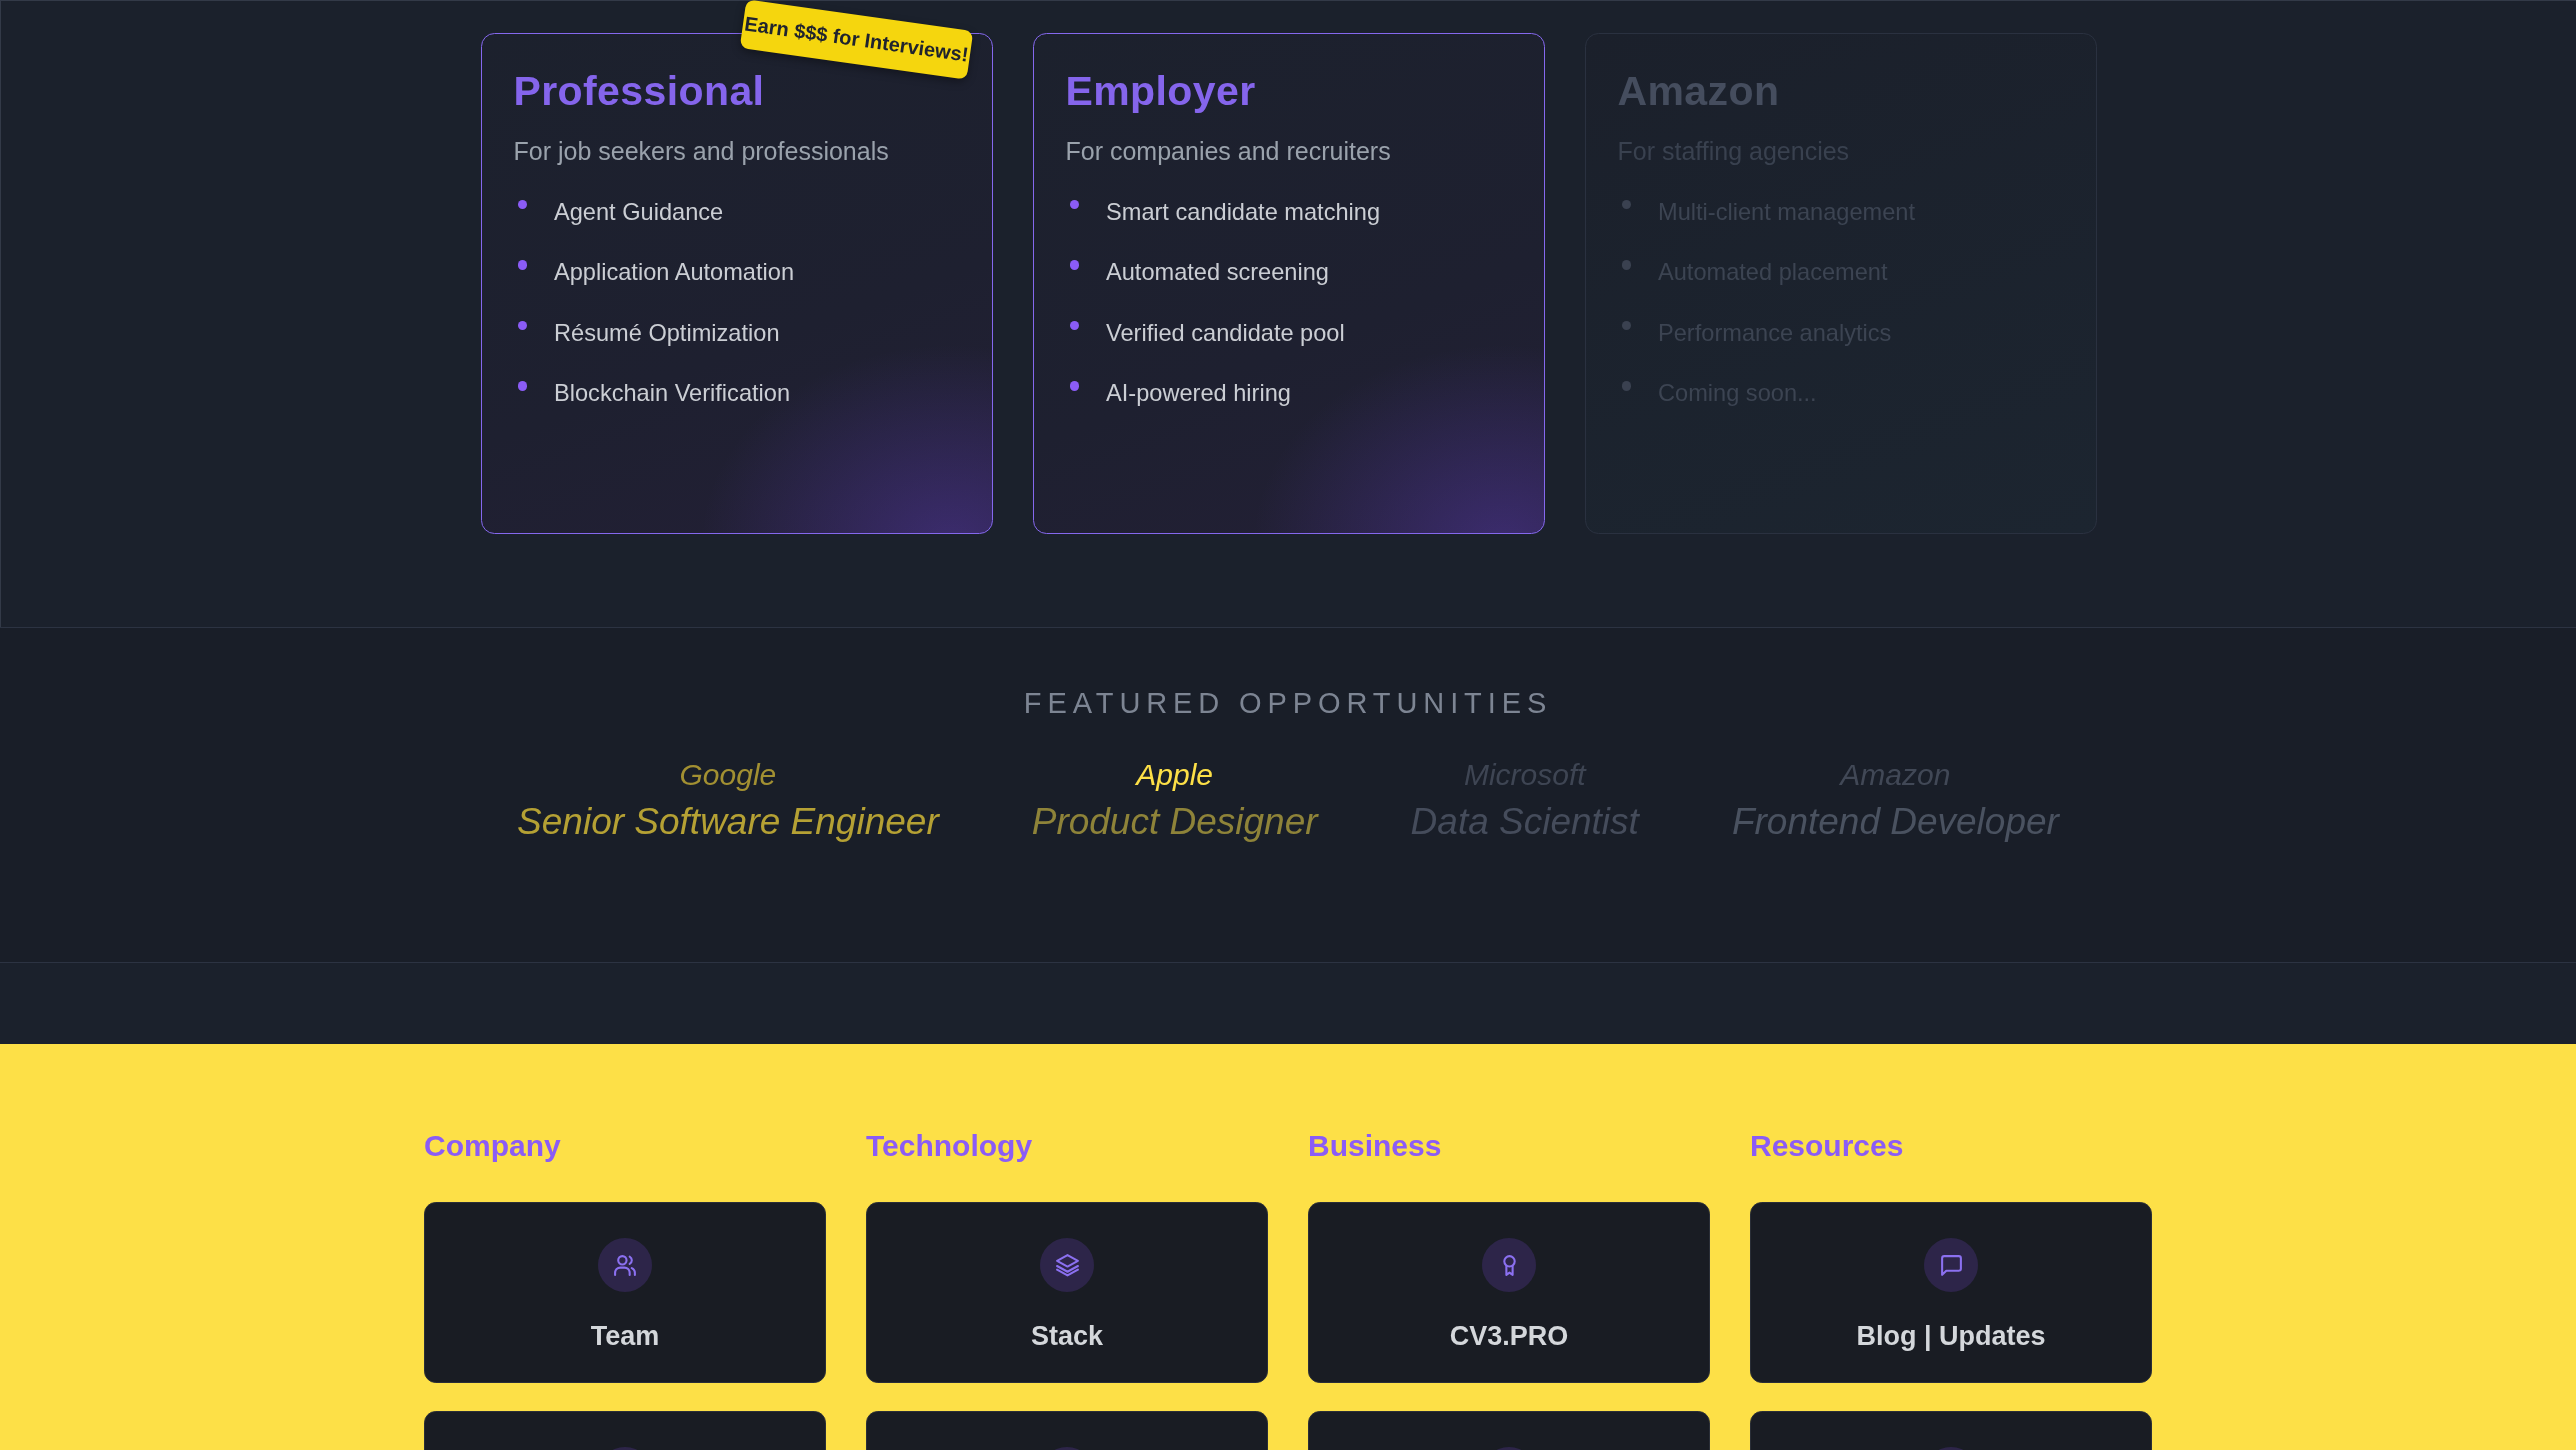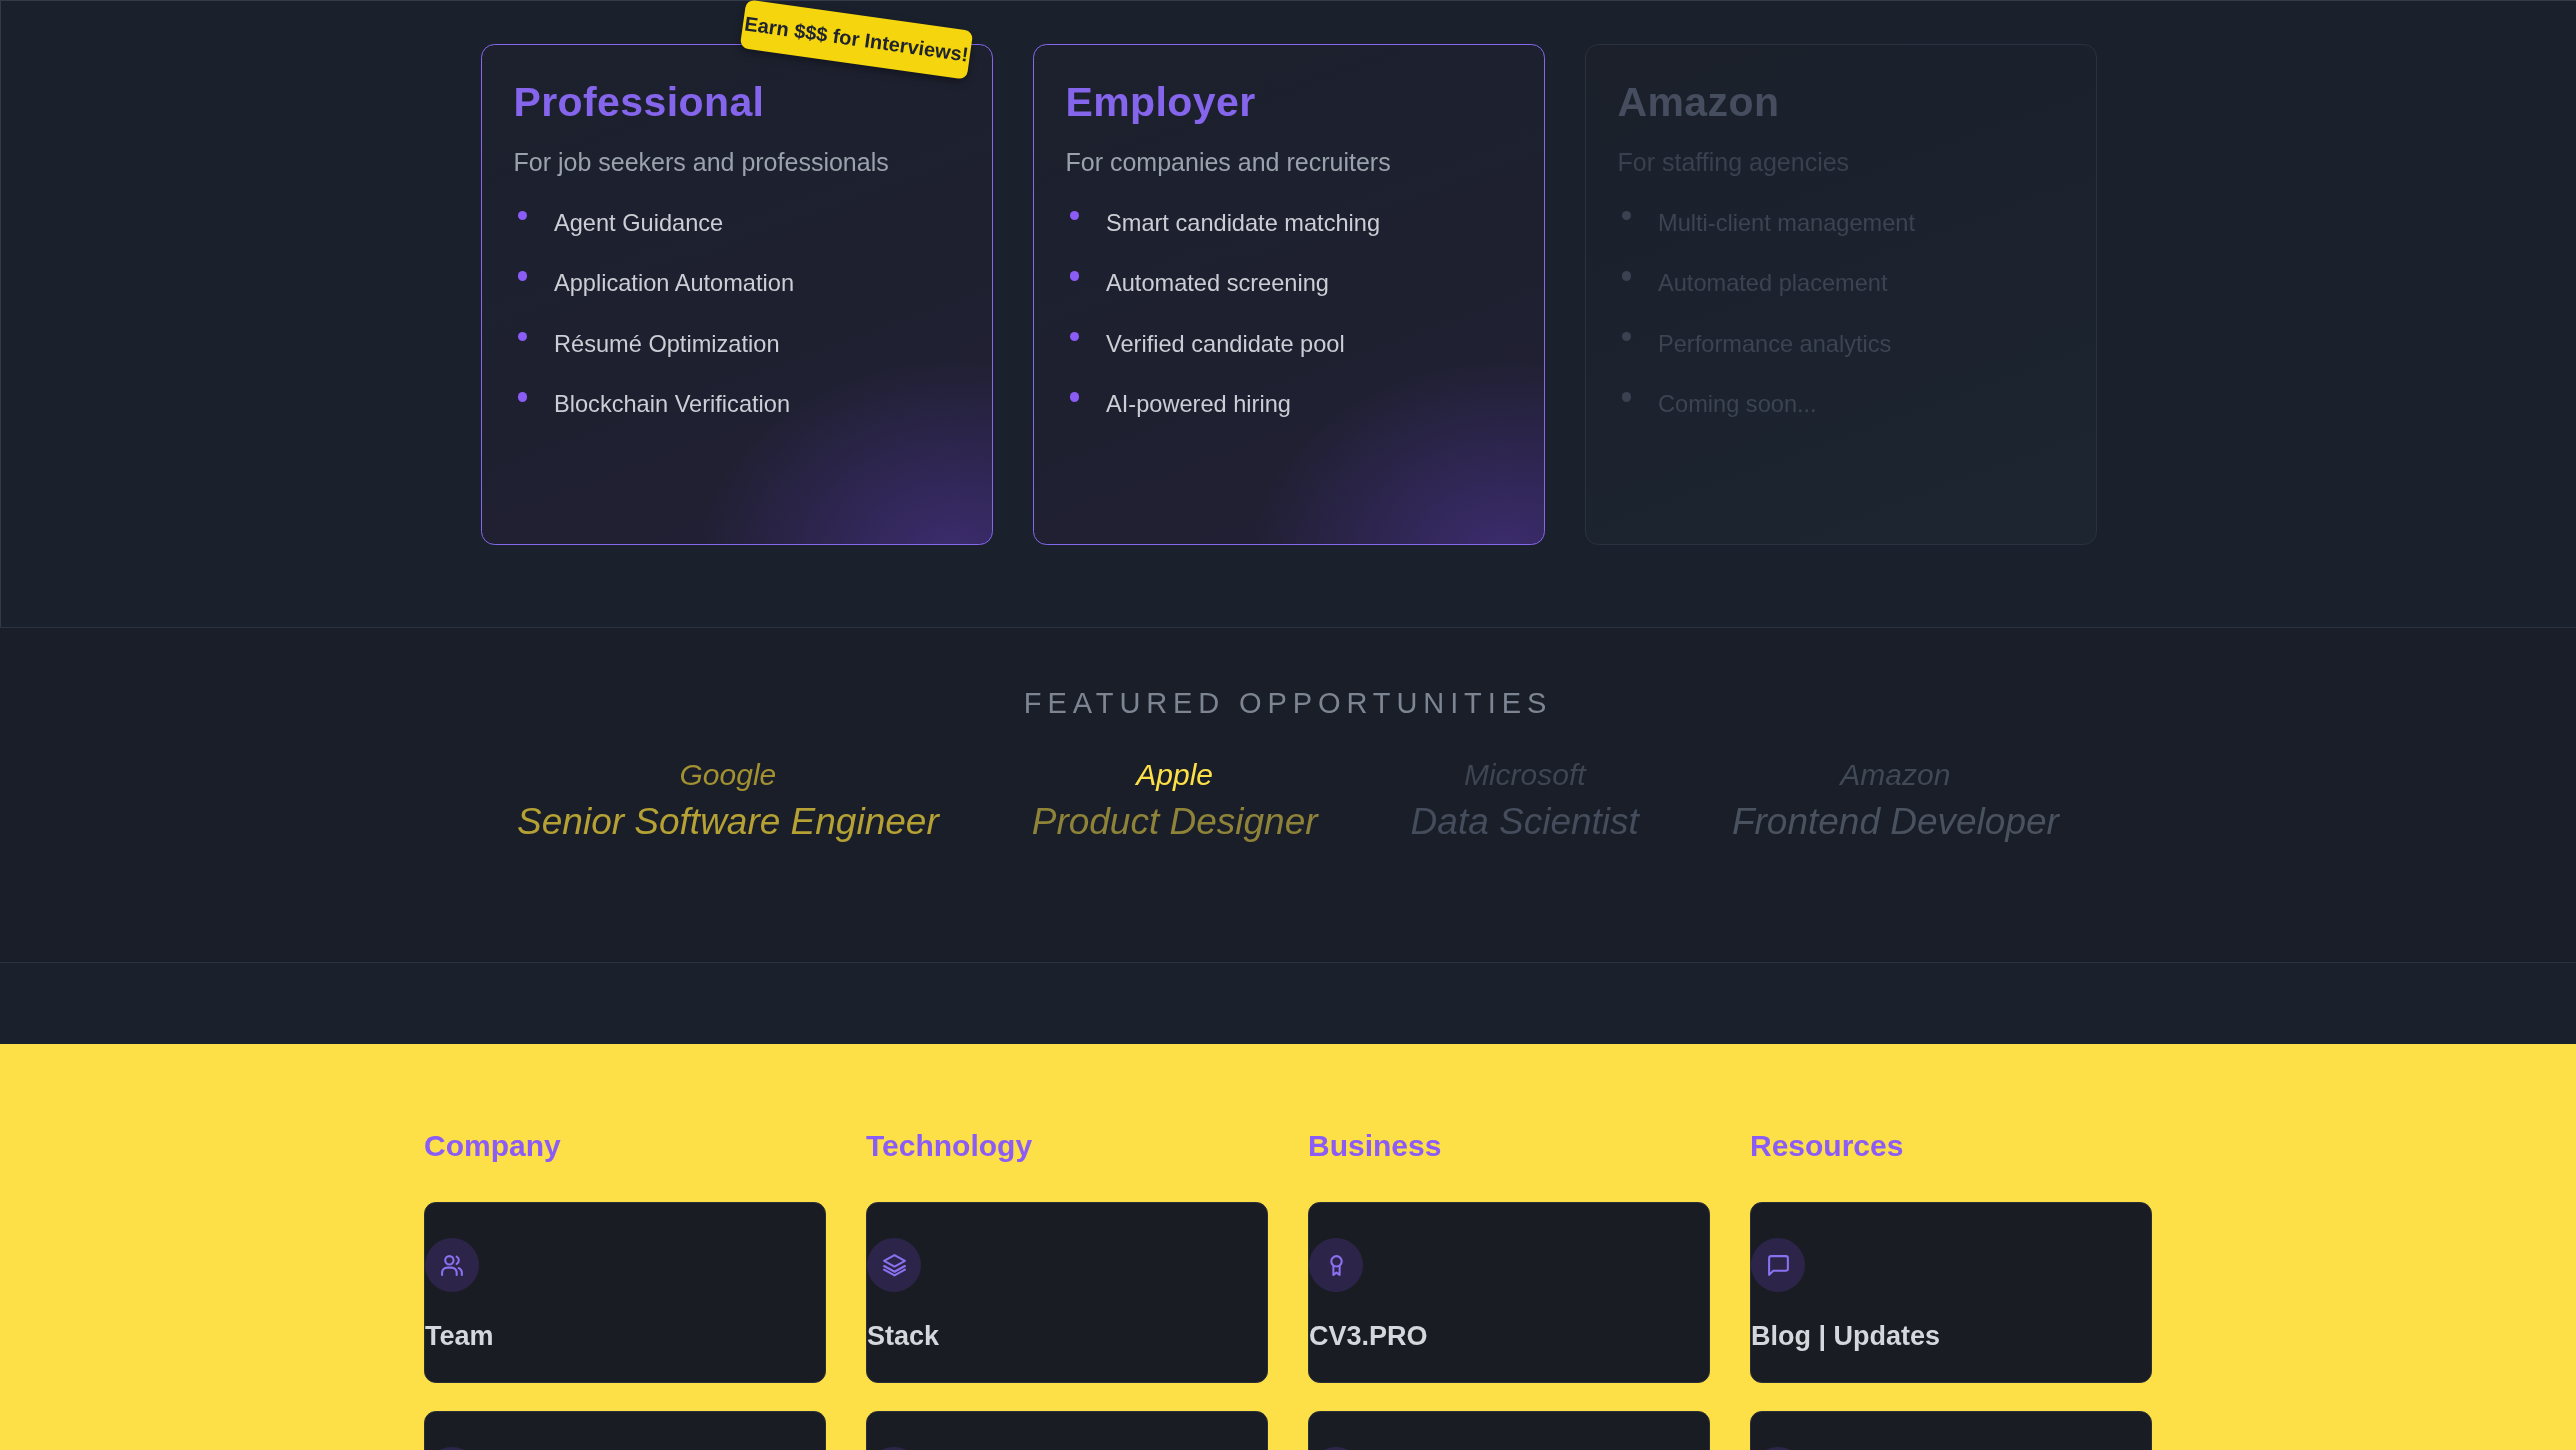--- a/index.html
+++ b/index.html
@@ -16,21 +16,21 @@
     height:627px;
     background:#1b212c;
     border-top:1.7px solid #333a48;
     border-left:1.7px solid #333a48;
     position:relative;
   }
   .plans-row {
     display:flex;
     justify-content:center;
     gap:40px;
-    padding-top:43px;
+    padding-top:32px;
   }
   .plan-card {
     width:512px; height:501px;
     border:1.7px solid #8568ee;
     border-radius:13.5px;
     padding:34px 32px;
     background:
       radial-gradient(ellipse 404px 320px at 92% 102%, rgba(124,77,255,0.28), rgba(124,77,255,0) 62%),
       linear-gradient(160deg, #1c212d 0%, #1e2030 60%, #231f36 100%);
   }
@@ -124,21 +124,21 @@
   .f-col { width:402px; }
   .f-header {
     font-size:30px; font-weight:bold; color:#8b5cf6;
     line-height:35px; margin-bottom:39px;
   }
   .f-card {
     width:402px; height:181px;
     background:#191c23;
     border:0.8px solid #2a2e37;
     border-radius:11.8px;
-    display:flex; flex-direction:column; align-items:flex-start;
+    display:flex; flex-direction:column; align-items:center;
     padding-top:35px;
     cursor:pointer;
   }
   .f-card.row2 { margin-top:28px; }
   .icon-circle {
     width:54px; height:54px; border-radius:50%;
     background:#2d2549;
     display:flex; align-items:center; justify-content:center;
     flex:0 0 auto;
   }

